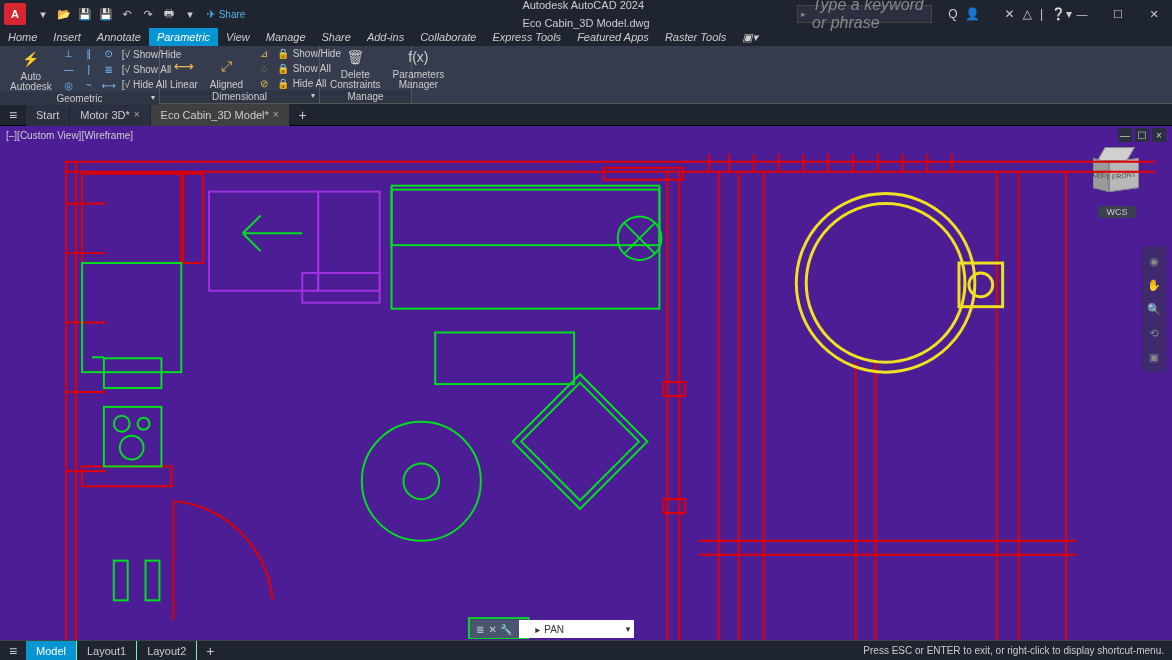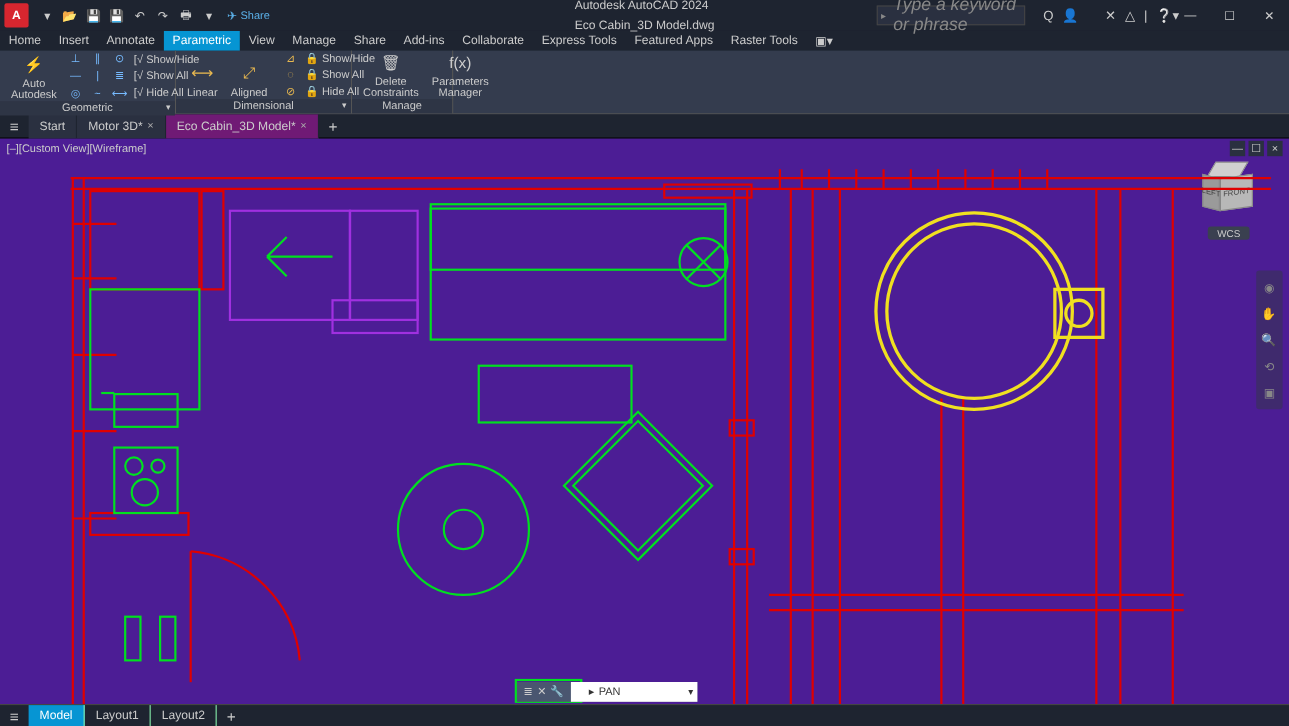--- a/index.html
+++ b/index.html
@@ -12,41 +12,41 @@
 .qat-btn { width:18px; height:18px; display:flex; align-items:center; justify-content:center; font-size:11px; color:#ccc; }
 .title-center { position:absolute; left:50%; transform:translateX(-50%); font-size:11px; color:#ccc; display:flex; gap:6px;flex-direction:column; }
 .search-box { position:absolute; right:240px; width:135px; height:18px; background:#2a3040; border:1px solid #444; font-size:16px; color:#888; padding:0 4px 0 14px; display:flex; align-items:center; }
 .search-box::before { content:"▸"; position:absolute; left:3px; font-size:9px; color:#888; }
 .title-right { position:absolute; right:100px; display:flex; gap:8px; align-items:center; font-size:12px; color:#ccc; }
 .win-controls { position:absolute; right:0; display:flex; }
 .win-btn { width:36px; height:28px; display:flex; align-items:center; justify-content:center; font-size:11px; color:#ccc; }
 
 
 .menubar { height:18px; background:#1e2430; display:flex; font-size:11px; color:#ccc; }
-.menu-item { padding:0 8px; display:flex; align-items:center; }
+.menu-item { padding:0 8px; display:flex; align-items:center;font-style:italic; }
 .menu-item.active { background:#0695d3; color:#fff; }
 
 
 .ribbon { height:58px; background:#343c4e; display:flex; border-bottom:1px solid #555; }
 .ribbon-panel { border-right:1px solid #555; display:flex; flex-direction:column; }
 .ribbon-body { flex:1; display:flex; align-items:center; padding:0 6px; gap:4px; }
 .ribbon-label { font-size:10px; color:#ccc; text-align:center; padding:1px 0; background:#2e3545; position:relative; }
 .ribbon-label.arrow::after { content:"▾"; position:absolute; right:4px; font-size:8px; }
 .big-btn { display:flex; flex-direction:column; align-items:center; justify-content:flex-end; height:100%; padding:0 4px; font-size:10px; color:#ccc; gap:2px; }
 .ico { width:22px; height:22px; display:flex; align-items:center; justify-content:center; font-size:14px; }
 .row-btn { display:flex; align-items:center; gap:3px; font-size:10px; color:#ccc; height:14px; }
 .mini-col { display:flex; flex-direction:column; gap:1px; }
 .constraint-grid { display:grid; grid-template-columns:repeat(3,18px); gap:2px; }
 .constraint-ico { width:18px; height:14px; font-size:10px; color:#7bf; display:flex; align-items:center; justify-content:center; }
 
 
 .doctabs { height:22px; background:#1e2430; display:flex; align-items:center; border-bottom:1px solid #000; }
 .hamburger { width:26px; display:flex; align-items:center; justify-content:center; font-size:14px; color:#ccc; }
 .doctab { padding:0 10px; height:22px; display:flex; align-items:center; font-size:11px; color:#ccc; background:#2a3040; border-right:1px solid #1e2430; gap:4px; }
-.doctab.active { background:#701a75; }
+.doctab.active { background:#404040; }
 .doctab .close-x { font-size:10px; color:#aaa; }
 
 
 .drawing { position:absolute; left:0; top:126px; right:0; bottom:20px; background:#4c1d95; }
 .view-label { position:absolute; left:6px; top:4px; font-size:10px; color:#ccc; }
 .mini-wc { position:absolute; right:6px; top:2px; display:flex; gap:3px; }
 .mini-wc span { width:14px; height:14px; background:#2a3040; color:#ccc; font-size:10px; display:flex; align-items:center; justify-content:center; }
 
 
 .viewcube-wrap { position:absolute; right:20px; top:20px; width:70px; }
@@ -357,13 +357,14 @@
 </div>
 
 <div class="statusbar">
   <div class="hamburger">≡</div>
   <div id="layouts" style="display:flex">
       <div class="layouttab active">Model</div>
       <div class="layouttab">Layout1</div>
       <div class="layouttab">Layout2</div>
     </div>
   <div class="hamburger">+</div>
+  <div class="status-right">Press ESC or ENTER to exit, or right-click to display shortcut-menu.</div>
 </div>
 
 </body></html>

